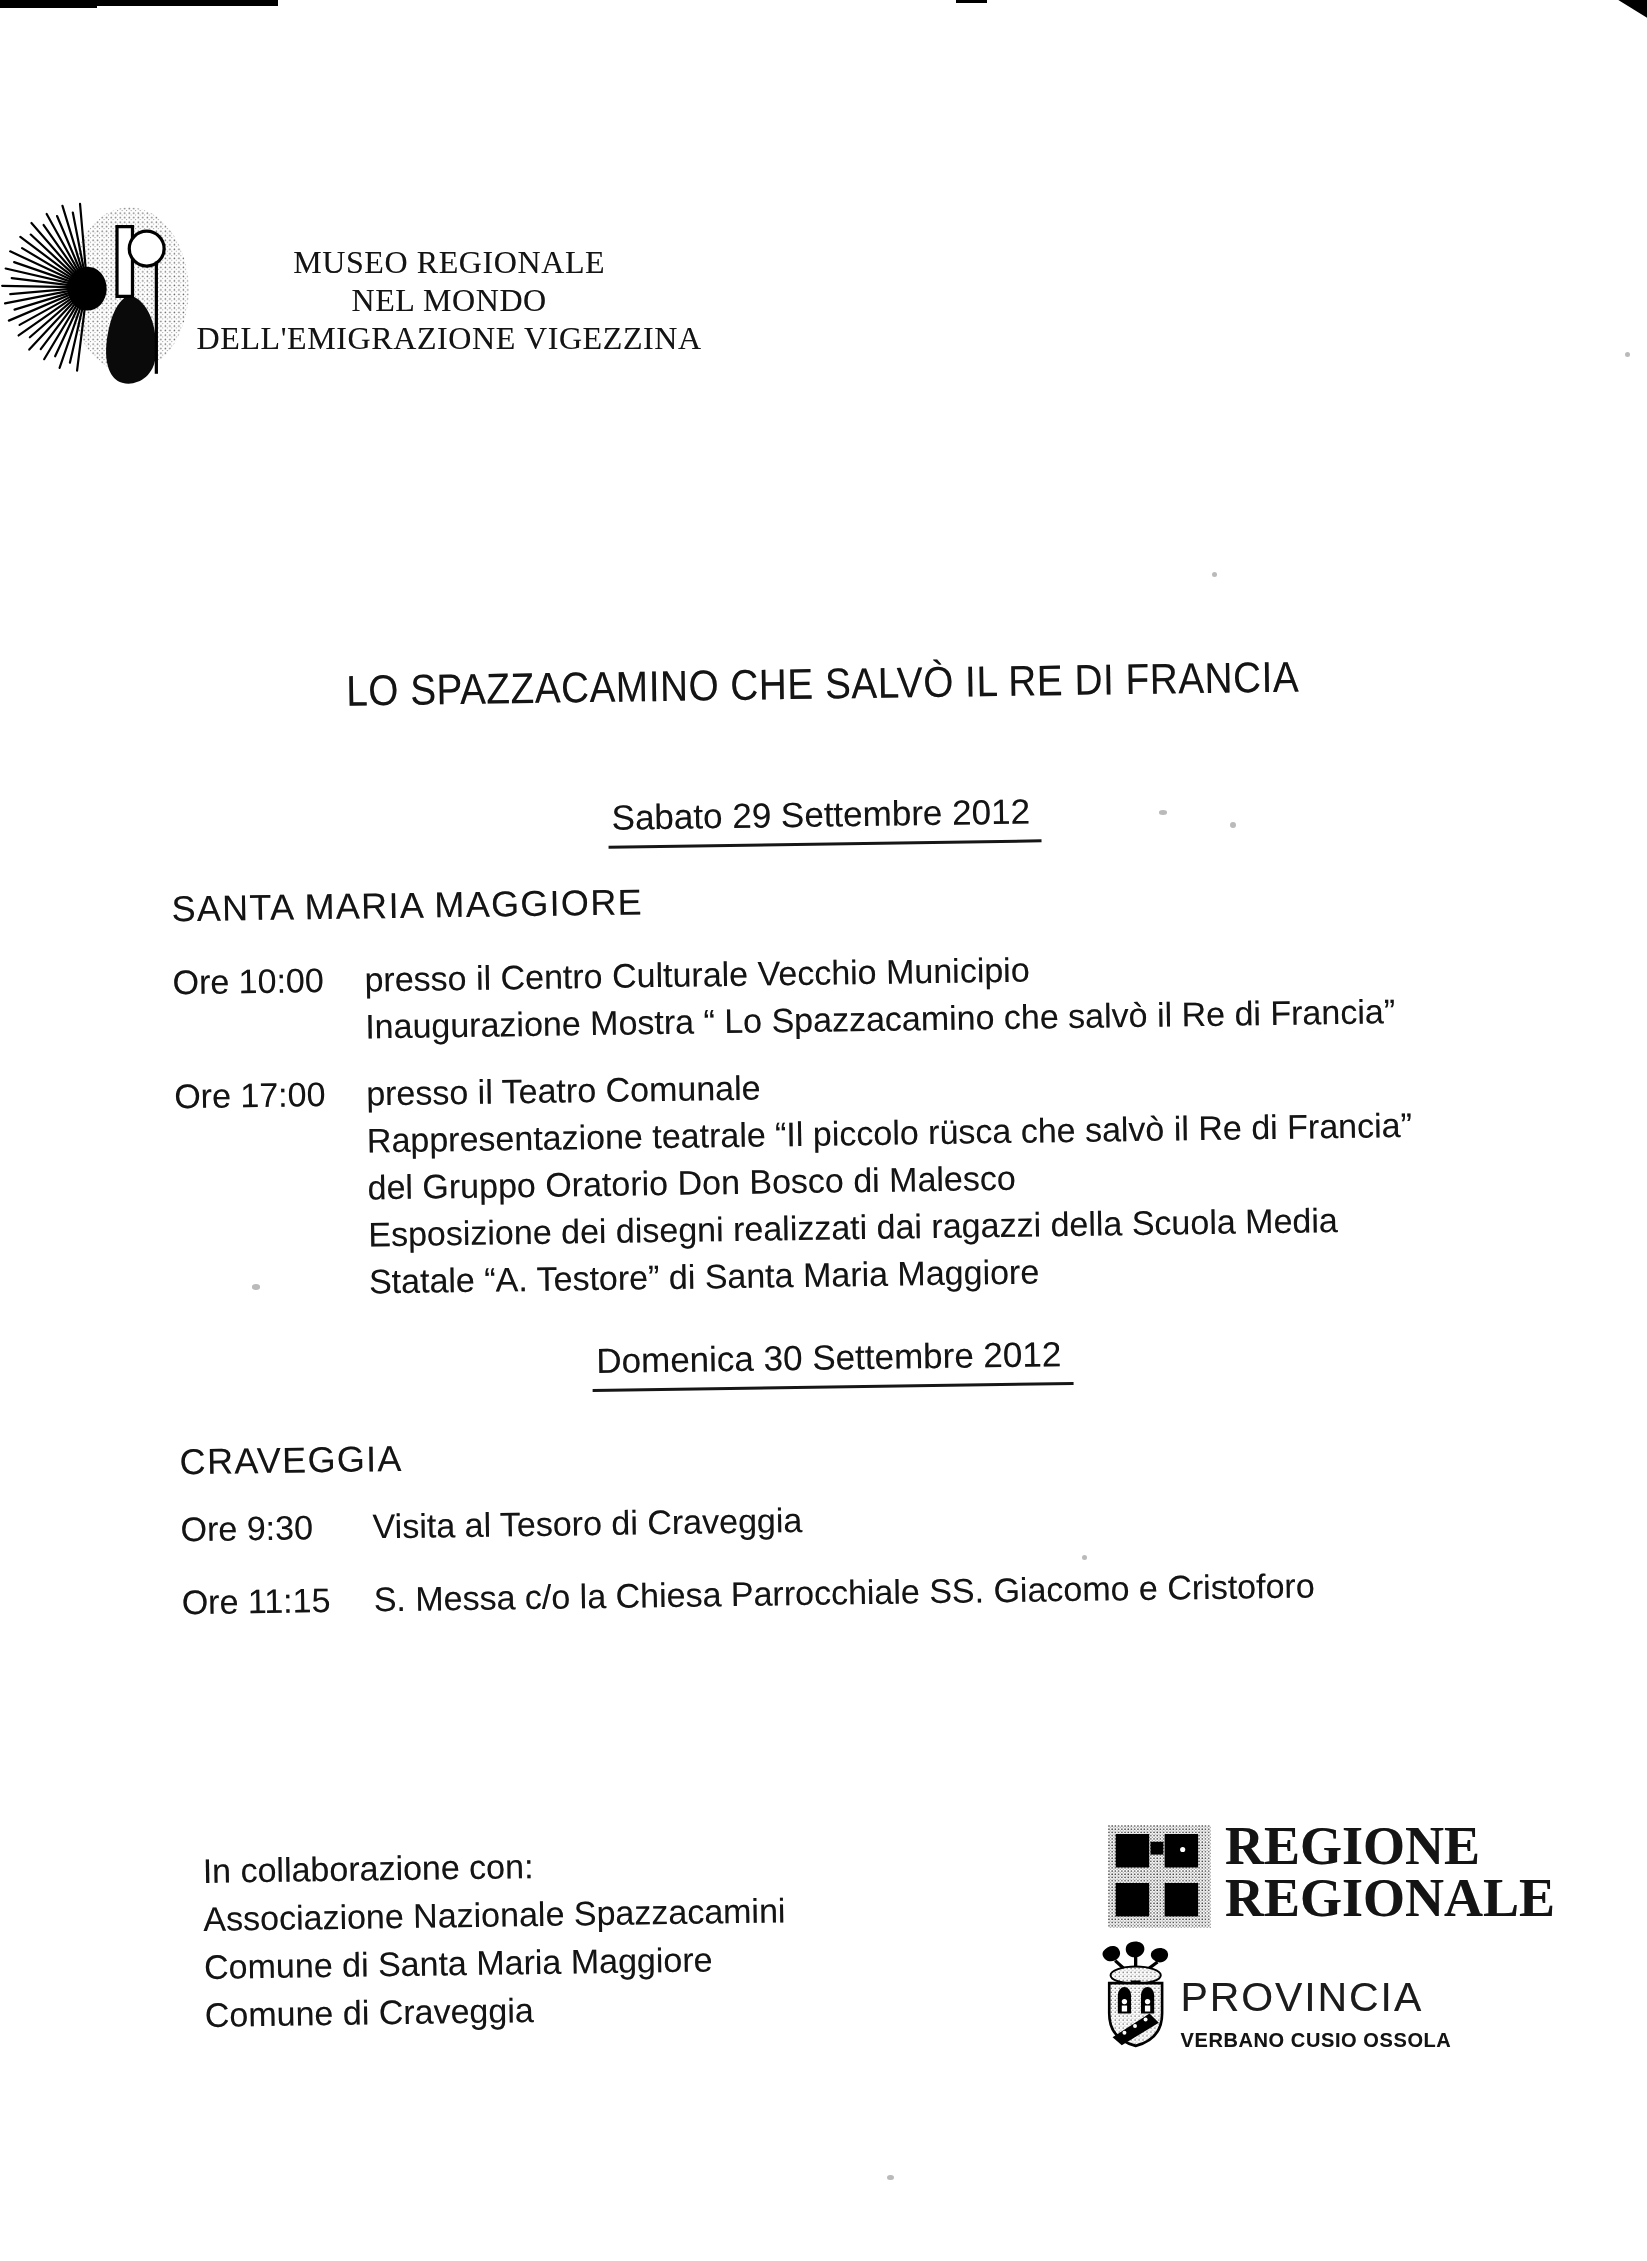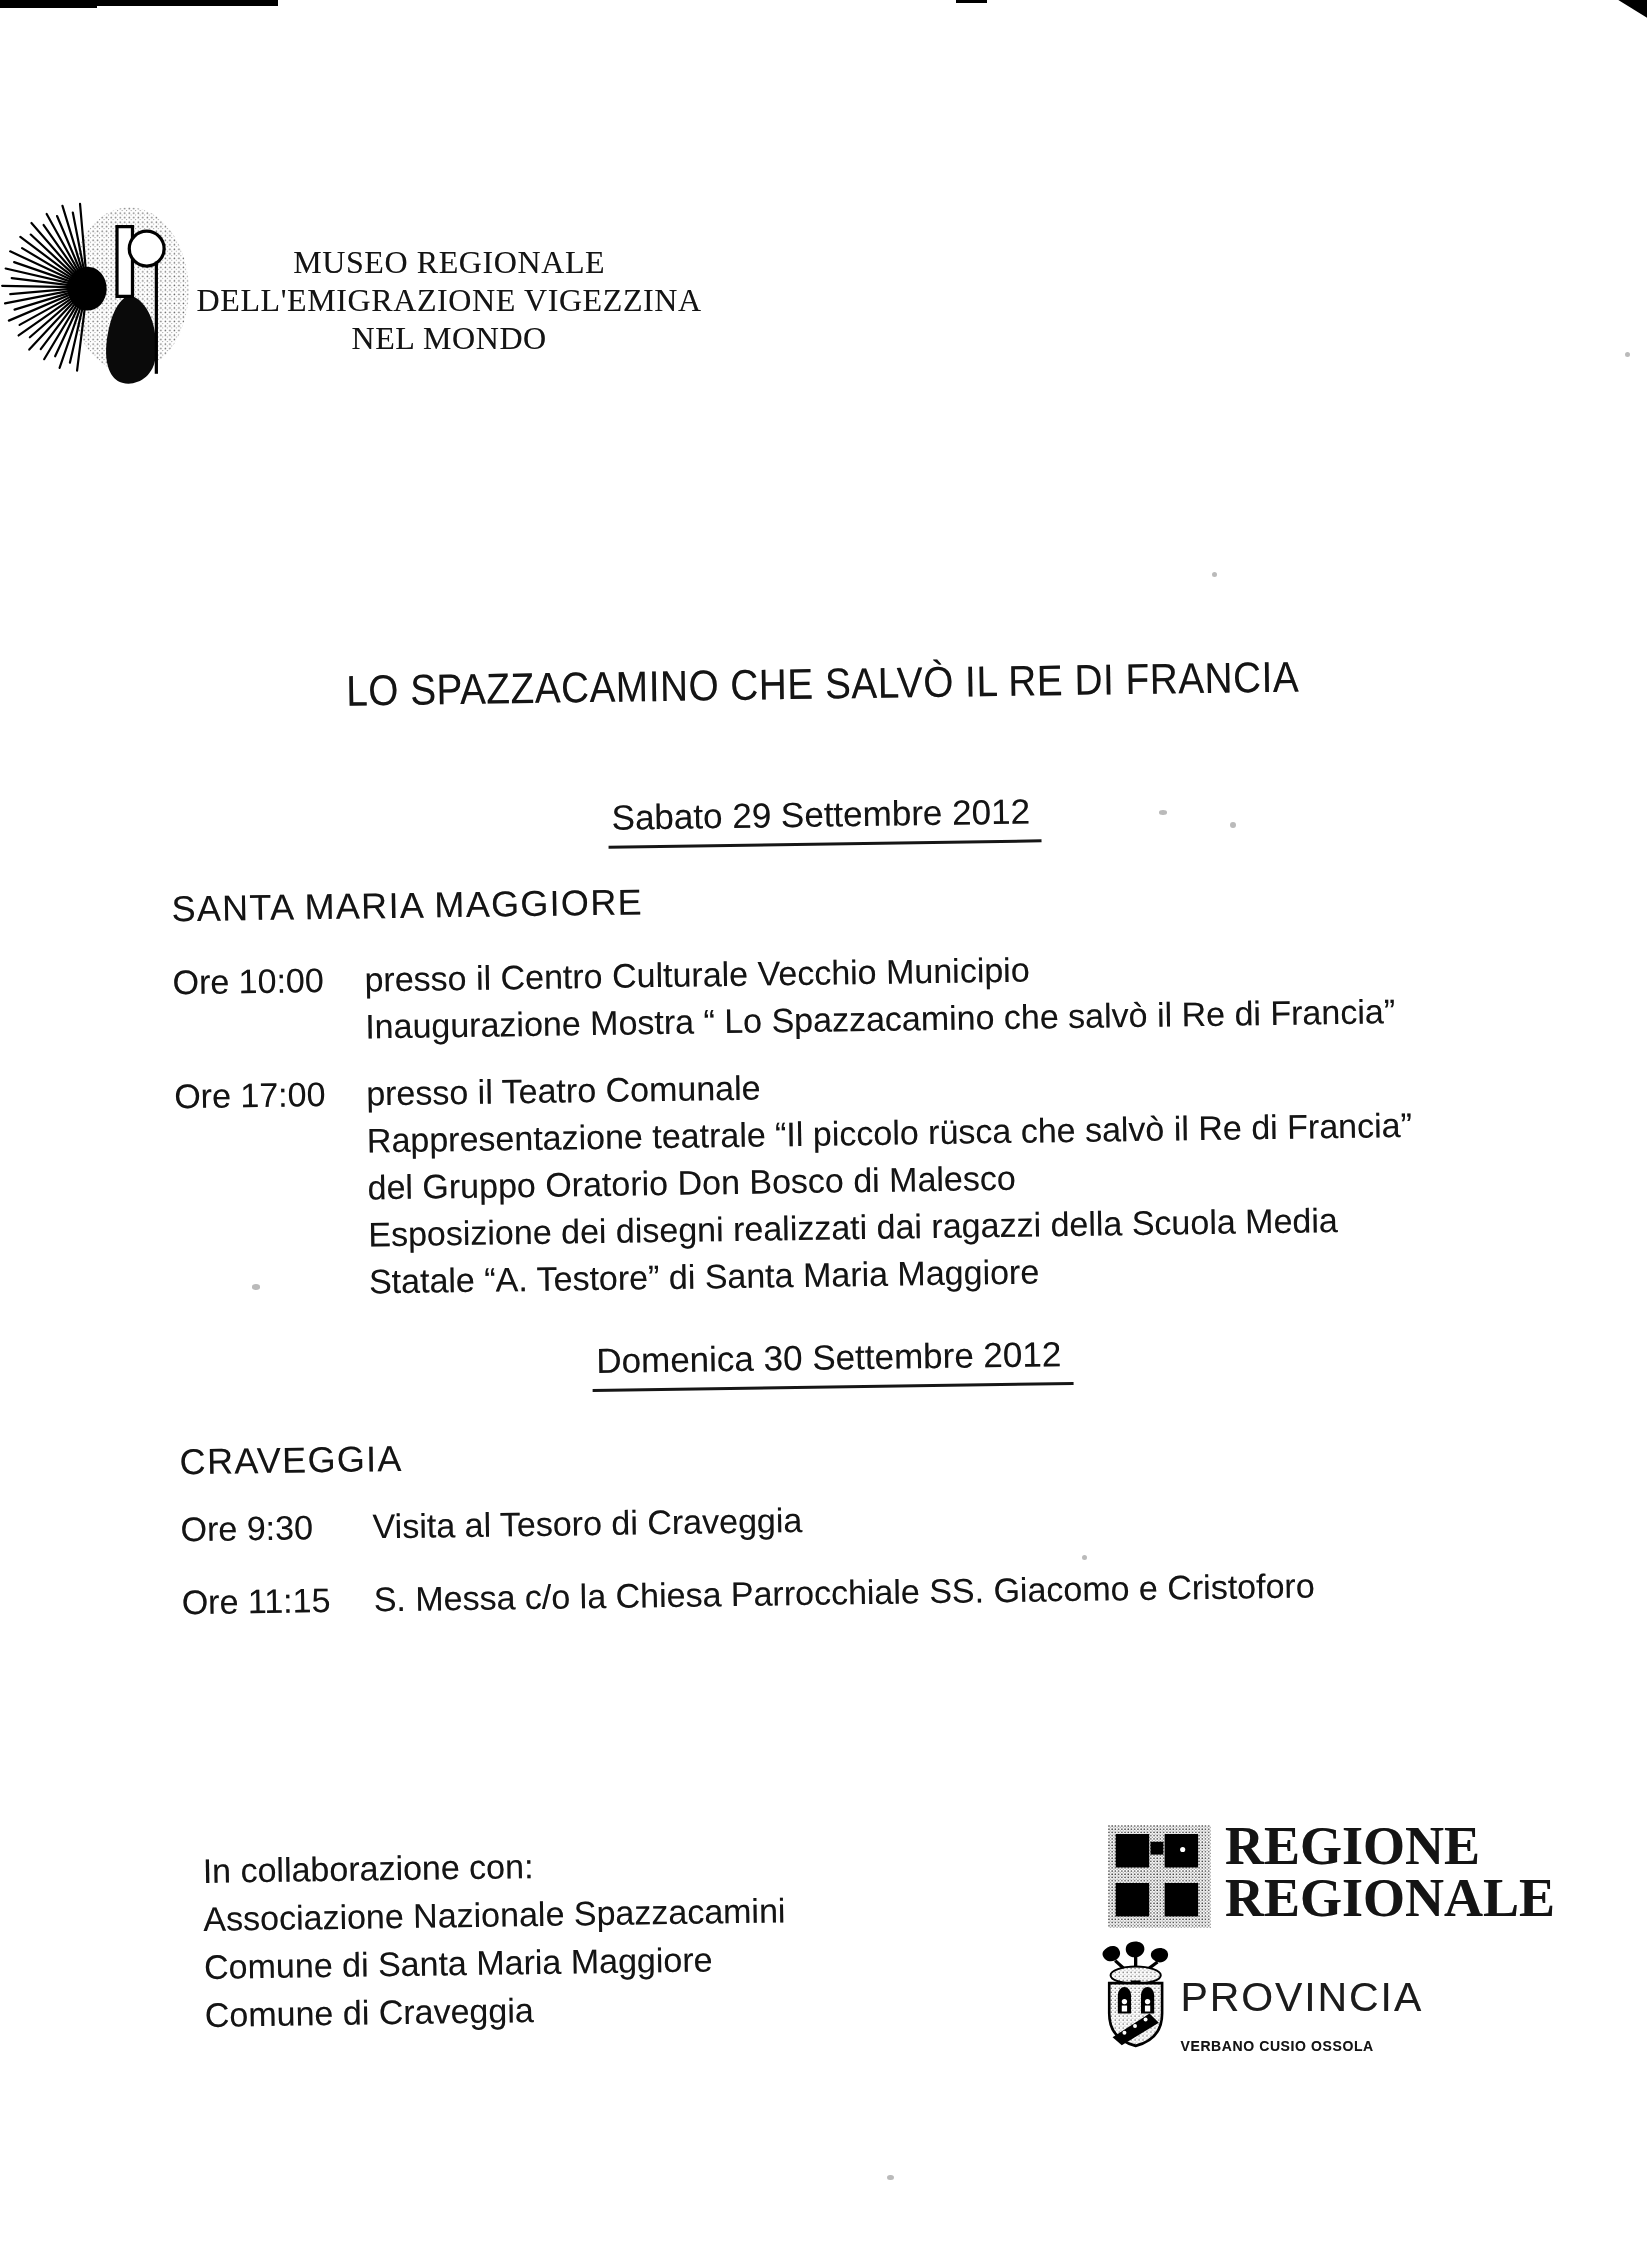--- a/index.html
+++ b/index.html
@@ -79,22 +79,22 @@
     white-space:nowrap;
   }
   .provincia{position:absolute;left:1098px;top:1939px;display:flex;}
   .provincia-crest{width:76px;height:110px;flex:0 0 76px;}
   .provincia-text{margin-left:6.5px;margin-top:34px;}
   .provincia-name{
     font-size:41px;line-height:48px;font-weight:400;
     letter-spacing:1.9px;color:#1c1c1c;white-space:nowrap;
   }
   .provincia-sub{
-    font-size:14px;font-weight:700;letter-spacing:0.6px;
-    margin-top:17px;white-space:nowrap;
+    font-size:20px;font-weight:700;letter-spacing:0.6px;
+    margin-top:8px;white-space:nowrap;
   }
 </style>
 </head>
 <body>
 
 <div class="page">
 
   <div class="artifact" style="left:0;top:0;width:278px;height:5.8px;"></div>
   <div class="artifact" style="left:0;top:5.8px;width:97px;height:2.6px;"></div>
   <div class="artifact" style="left:956px;top:0;width:31px;height:3.2px;"></div>
@@ -149,22 +149,22 @@
         <line x1="140" y1="138" x2="124.1" y2="267.1"></line>
       </g>
       <ellipse cx="140" cy="140" rx="30" ry="34" fill="#000"></ellipse>
       <path d="M205,150 C235,158 250,200 246,245 C243,278 215,292 194,286 C175,281 166,255 170,222 C174,192 183,160 205,150 Z" fill="#0a0a0a"></path>
       <path d="M186,44 L210,44 L210,152 L186,152 Z" fill="#fff" stroke="#000" stroke-width="5"></path>
       <circle cx="232" cy="78" r="27" fill="#fff" stroke="#000" stroke-width="5"></circle>
       <line x1="247" y1="98" x2="247" y2="272" stroke="#000" stroke-width="5"></line>
     </svg>
     <div class="org ink">
       <div>MUSEO REGIONALE</div>
+      <div>NEL MONDO</div>
       <div>DELL'EMIGRAZIONE VIGEZZINA</div>
-      <div>NEL MONDO</div>
     </div>
   </div>
 
   <div class="tilt">
 
     <div class="title ink">LO SPAZZACAMINO CHE SALVÒ IL RE DI FRANCIA</div>
 
     <div class="day-heading ink" style="top:802px;">
       <span class="u">Sabato 29 Settembre 2012</span>
     </div>

